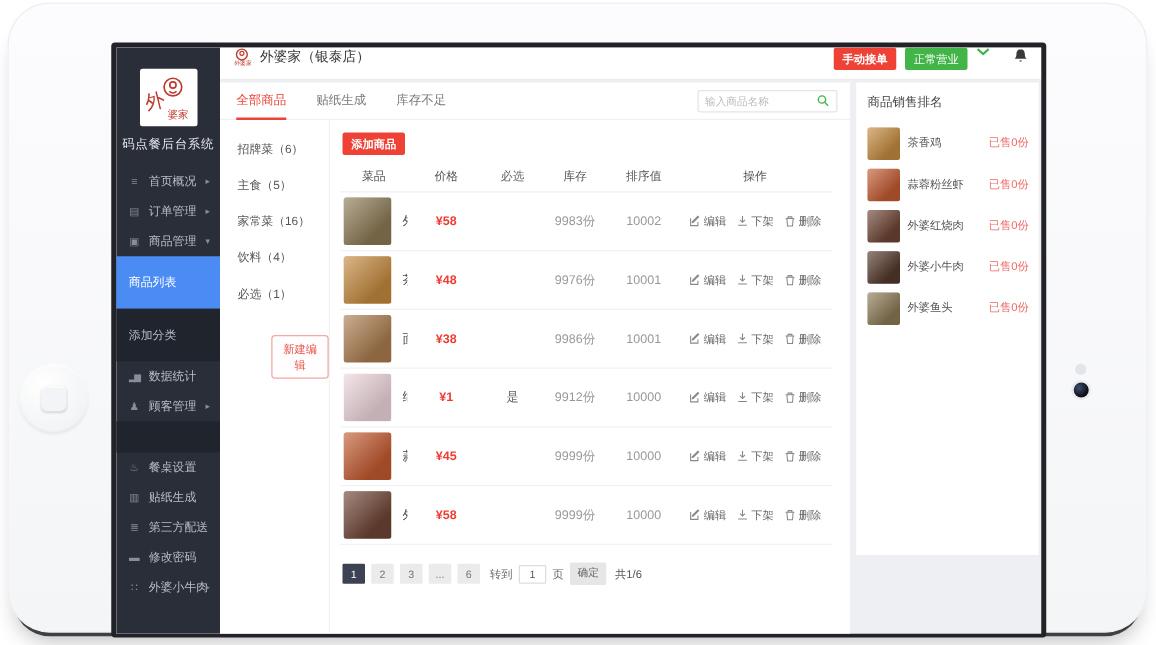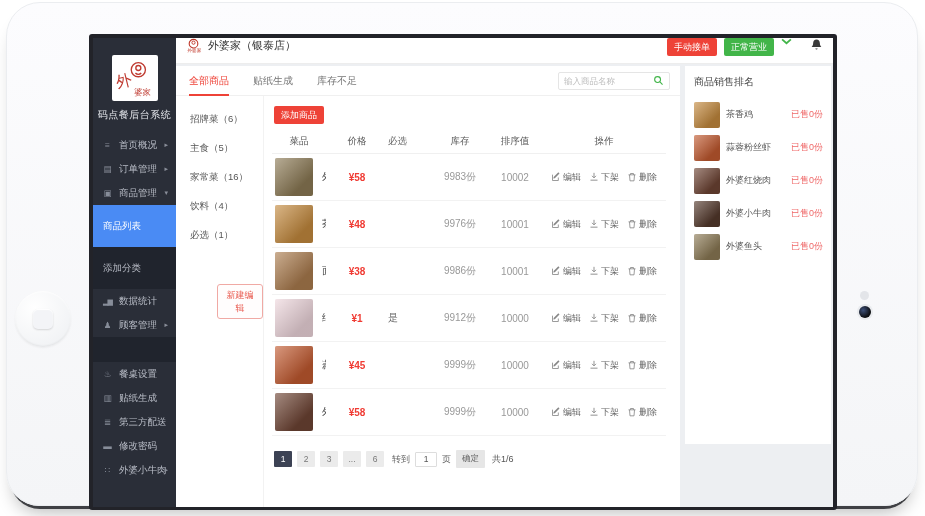--- a/index.html
+++ b/index.html
@@ -47,55 +47,55 @@
   .s-icon[data-icon="table"]::before{content:"♨";}
   .s-icon[data-icon="sticker"]::before{content:"▥";}
   .s-icon[data-icon="delivery"]::before{content:"≣";}
   .s-icon[data-icon="password"]::before{content:"▬";}
   .s-icon[data-icon="marketing"]::before{content:"∷";}
 
   
   .main{flex:1;display:flex;flex-direction:column;min-width:0;}
   .topbar{height:26px;flex:none;background:#fff;display:flex;align-items:flex-start;padding:0 10px 0 10px;gap:7px;border-bottom:1px solid #ededed;}
   .store-name{font-size:11px;color:#333;margin-right:auto;}
-  .btn-red{background:var(--accent_red);color:#fff;font-size:9px;padding:2.5px 7px;border-radius:2px;border:none;cursor:pointer;}
+  .btn-red{background:var(--accent_red);color:#fff;font-size:9px;padding:2.5px 7px;border-radius:2px;border:none;cursor:pointer;font-weight:bold;}
   .btn-green{background:var(--accent_green);color:#fff;font-size:9px;padding:2.5px 7px;border-radius:2px;border:none;cursor:pointer;}
   .chev{display:flex;align-items:center;cursor:pointer;margin-right:8px;}
   .search-pill{display:flex;align-items:center;width:152px;height:17px;border:1px solid #e2e2e2;border-radius:9px;padding:0 7px;background:#fff;}
   .search-pill input{border:none;outline:none;flex:1;font-size:8.5px;color:#555;min-width:0;}
   .search-pill input::placeholder{color:#b9b9b9;}
   .bell{cursor:pointer;display:flex;margin-left:3px;}
 
   .content-row{flex:1;display:flex;gap:5px;padding:2px 2px 0 0;min-height:0;}
   .center-card{flex:1;background:#fff;display:flex;flex-direction:column;min-width:0;}
 
   .tabbar{height:30px;flex:none;display:flex;align-items:center;gap:24px;padding:0 10px 0 13px;border-bottom:1px solid #f0f0f0;}
   .tab{height:30px;line-height:30px;font-size:10px;color:#777;cursor:pointer;}
   .tab.active{color:var(--accent_red);border-bottom:2px solid var(--accent_red);}
   .goods-search{margin-left:auto;display:flex;align-items:center;width:112px;height:18px;border:1px solid #e5e5e5;border-radius:2px;padding:0 5px;}
   .goods-search input{border:none;outline:none;flex:1;font-size:8.5px;color:#555;min-width:0;}
   .goods-search input::placeholder{color:#bbb;}
   .goods-search .mag{color:var(--accent_green);display:flex;}
 
   .center-body{flex:1;display:flex;min-height:0;}
-  .cats{width:88px;flex:none;border-right:1px solid #f2f2f2;padding:17px 0 0 14px;display:flex;flex-direction:column;gap:32px;}
+  .cats{width:88px;flex:none;border-right:1px solid #f2f2f2;padding:17px 0 0 14px;display:flex;flex-direction:column;gap:16px;}
   .cat{font-size:9.5px;color:#555;cursor:pointer;white-space:nowrap;}
   .newedit-btn{margin-top:10px;align-self:flex-start;background:#fffdfd;border:1px solid #f0a9a4;color:#e8554a;
     font-size:9px;padding:3.5px 5px;border-radius:3px;cursor:pointer;margin-left:27px;}
 
   .table-wrap{flex:1;display:flex;flex-direction:column;padding:6px 14px 0 8px;min-width:0;}
   .addbtn{align-self:flex-start;margin:4px 0 6px 2px;}
   .thead,.trow{display:flex;align-items:center;}
   .thead{height:24px;flex:none;color:#555;font-size:9.5px;border-bottom:1px solid #f0f0f0;}
   .trow{height:47px;flex:none;border-bottom:1px solid #f2f2f2;}
   .c-dish{flex:1;display:flex;align-items:center;gap:9px;min-width:0;padding-left:3px;}
   .thead .c-dish{justify-content:center;padding-left:0;}
   .c-price{width:62px;flex:none;text-align:center;}
   .trow .c-price{color:var(--price_red);font-weight:bold;font-size:10px;}
-  .c-req{width:44px;flex:none;color:#666;}
+  .c-req{width:44px;flex:none;text-align:center;color:#666;}
   .c-stock{width:56px;flex:none;text-align:center;}
   .trow .c-stock{color:#999;}
   .c-sort{width:54px;flex:none;text-align:center;}
   .trow .c-sort{color:#999;}
   .c-ops{width:124px;flex:none;display:flex;justify-content:center;gap:8px;}
   .op{display:flex;align-items:center;gap:2px;color:#666;font-size:9px;cursor:pointer;white-space:nowrap;}
   .thumb{width:38px;height:38px;flex:none;border-radius:2px;position:relative;overflow:hidden;background:#ccc;}
   .thumb::after{content:"";position:absolute;inset:0;background:linear-gradient(135deg,rgba(255,255,255,.38),rgba(0,0,0,.18) 72%);}
   .dname{font-size:10px;color:#444;white-space:nowrap;overflow:hidden;}
 

